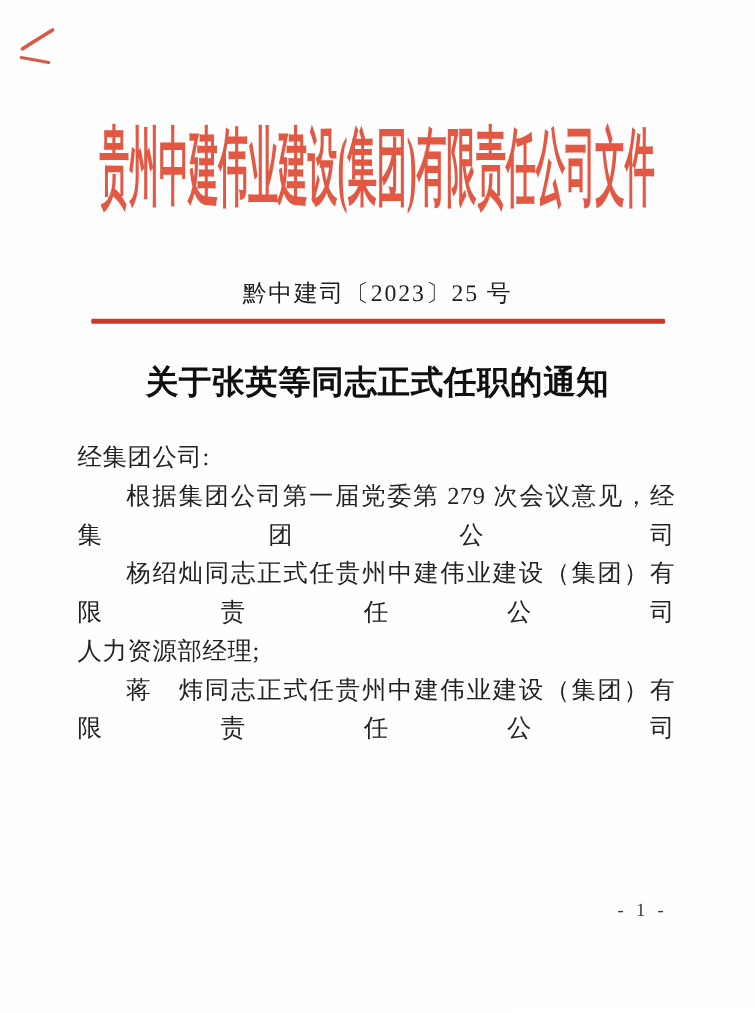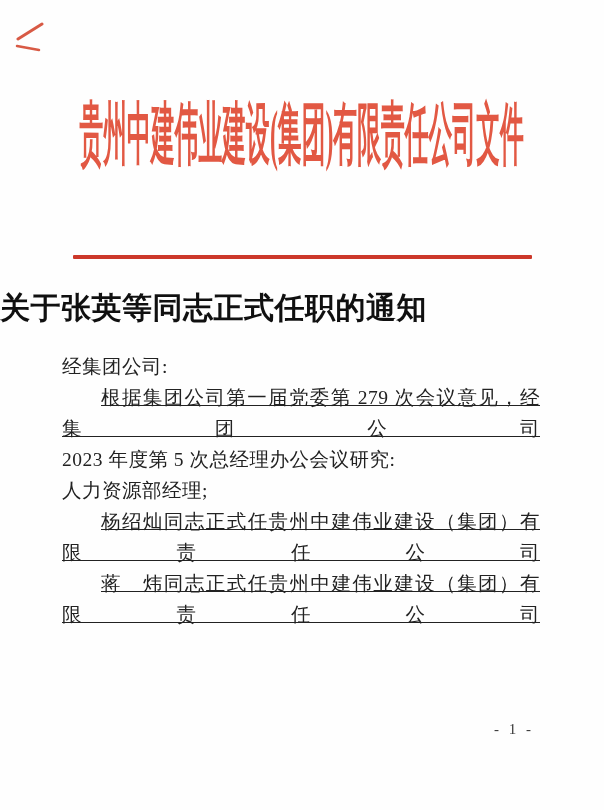--- a/index.html
+++ b/index.html
@@ -56,36 +56,36 @@
     position: absolute;
     top: 255px; left: 73px;
     width: 459px; height: 4px;
     background: #cc382a;
     border-radius: 1px;
   }
   .doc-title {
     position: absolute;
     top: 288px; left: 0;
     width: 604px;
-    text-align: left;
+    text-align: center;
     font-weight: bold;
-    font-size: 30px;
+    font-size: 26px;
     letter-spacing: 0.5px;
     color: #101010;
   }
   .body-block {
     position: absolute;
     top: 351px; left: 62px;
     width: 478px;
     font-size: 19.5px;
     letter-spacing: 0.5px;
     color: #222222;
   }
   .line { line-height: 31px; min-height: 31px; }
-  .line.indent { text-indent: 39px; text-decoration: underline; }
+  .line.indent { text-indent: 39px; }
   .line.full {
     text-align: justify;
     text-align-last: justify;
   }
   .page-number {
     position: absolute;
     top: 721px; left: 478px;
     width: 72px;
     text-align: center;
     font-size: 15px;
@@ -105,30 +105,30 @@
     <svg width="40" height="34" viewBox="0 0 40 34">
       <path d="M34 2 L10 17" stroke="#d85a45" stroke-width="3" stroke-linecap="round" fill="none"></path>
       <path d="M9 24 L31 28" stroke="#d85a45" stroke-width="2.5" stroke-linecap="round" fill="none"></path>
     </svg>
   </div>
 
   <div class="org-header">
     <span class="stretch">贵州中建伟业建设(集团)有限责任公司文件</span>
   </div>
 
+  <div class="doc-number">黔中建司〔2023〕25 号</div>
 
   <div class="red-divider"></div>
 
   <div class="doc-title">关于张英等同志正式任职的通知</div>
 
   <div class="body-block">
     <div class="line">经集团公司:</div>
     <div class="line indent full">根据集团公司第一届党委第 279 次会议意见，经集团公司</div>
-    <div class="line">2023 年度第 5 次总经理办公会议研究:</div>
+    <div class="line indent full">杨绍灿同志正式任贵州中建伟业建设（集团）有限责任公司</div>
     <div class="line">人力资源部经理;</div>
-    <div class="line indent full">杨绍灿同志正式任贵州中建伟业建设（集团）有限责任公司</div>
     <div class="line indent full">蒋　炜同志正式任贵州中建伟业建设（集团）有限责任公司</div>
 
   </div>
 
   <div class="page-number">- 1 -</div>
 
 </div>
 
 </body></html>

